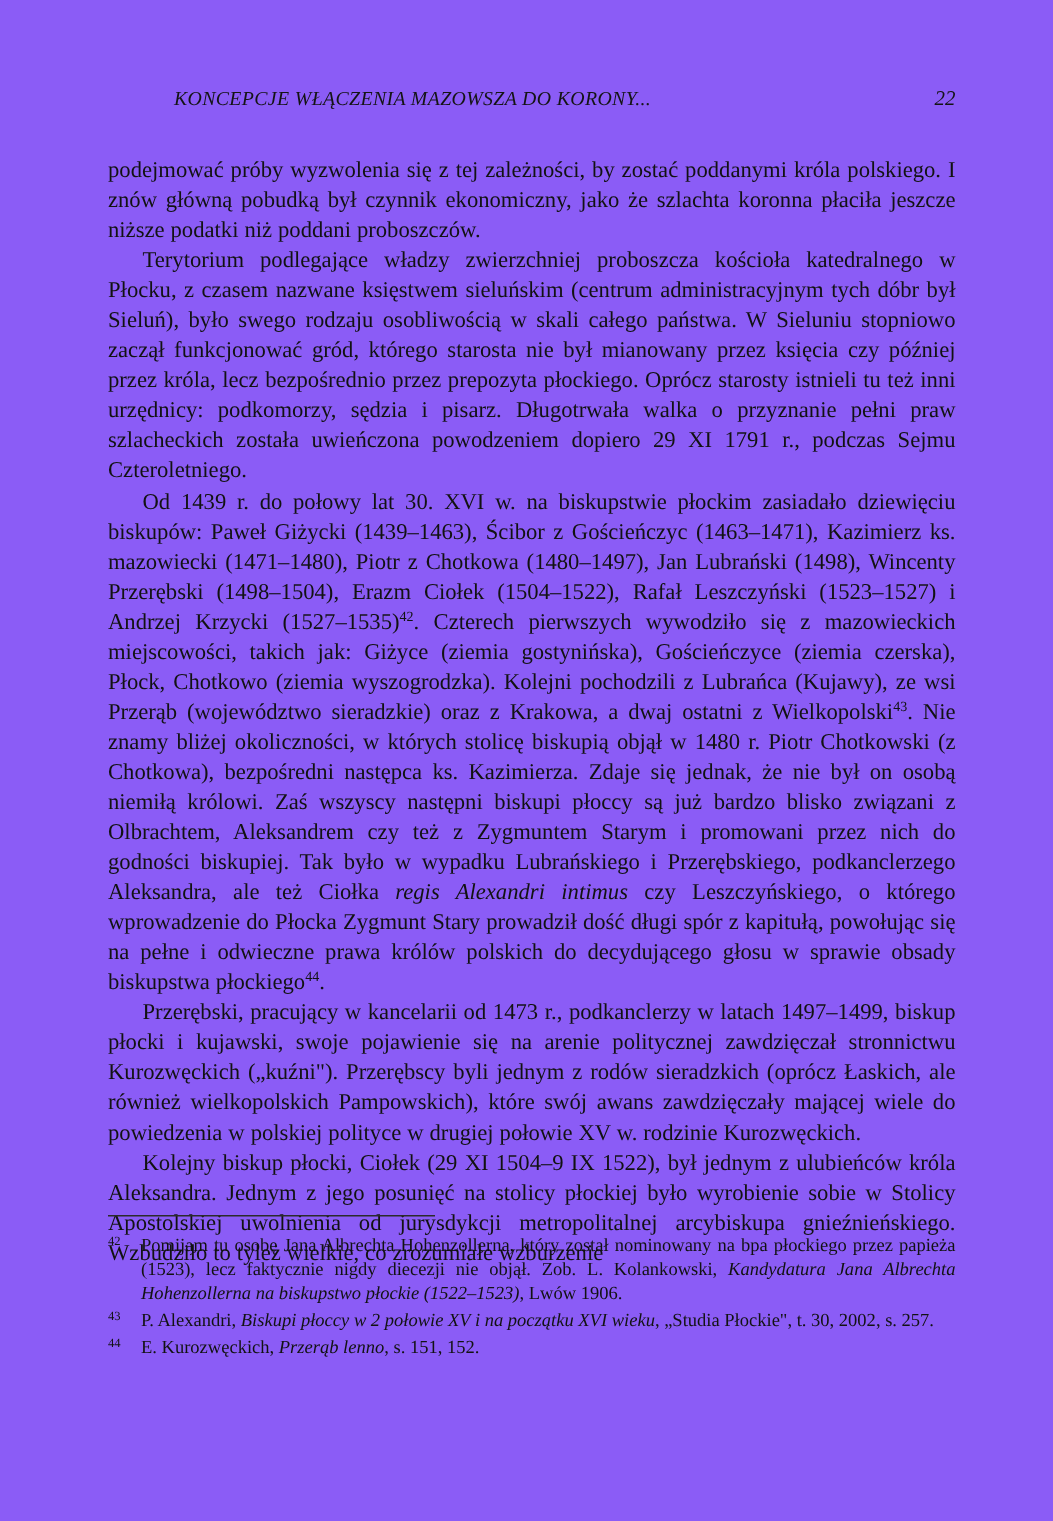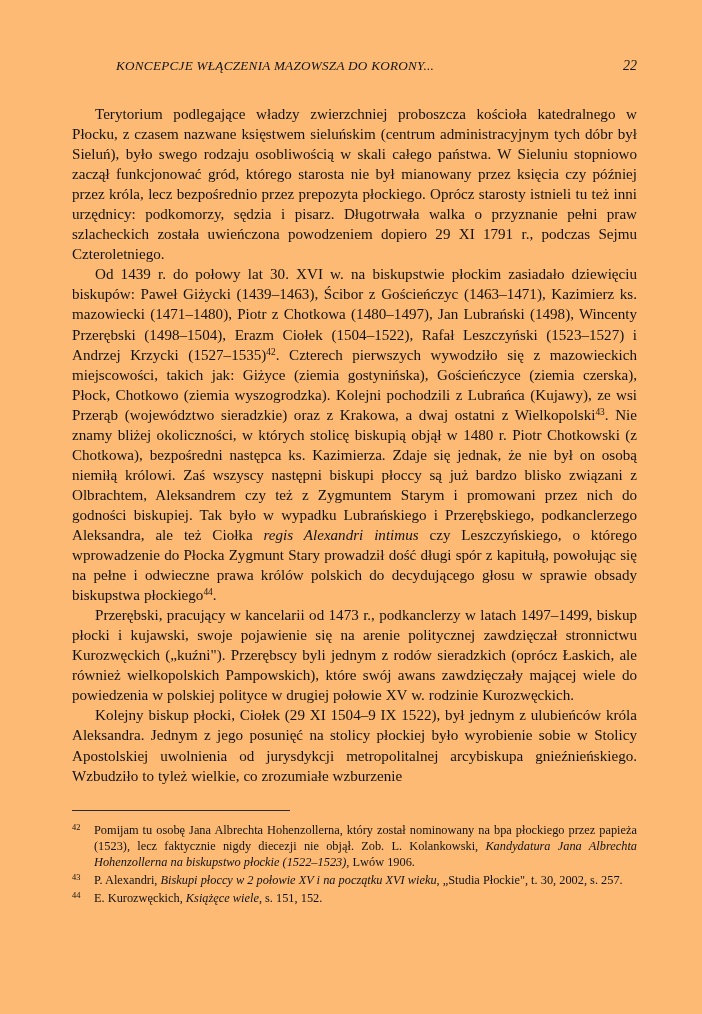--- a/index.html
+++ b/index.html
@@ -14,21 +14,21 @@
     overflow: hidden;
     font-family: "Liberation Serif", "DejaVu Serif", serif;
     color: #111111;
     -webkit-font-smoothing: antialiased;
   }
 
   .page {
     position: relative;
     width: 702px;
     height: 1014px;
-    background: #fdba74;
+    background: #8b5cf6;
   }
 
   
   .running-head {
     position: absolute;
     left: 72px;
     top: 58px;
     width: 565px;
     display: flex;
     align-items: baseline;
@@ -131,20 +131,23 @@
 
   <div class="scan-tint"></div>
 
   <header class="running-head">
     <span class="running-head-title">KONCEPCJE WŁĄCZENIA MAZOWSZA DO KORONY...</span>
     <span class="running-head-folio">22</span>
   </header>
 
   <main class="textblock">
 
+    <p class="para">
+      <span>podejmować próby wyzwolenia się z tej zależności, by zostać poddanymi króla polskiego. I znów główną pobudką był czynnik ekonomiczny, jako że szlachta koronna płaciła jeszcze niższe podatki niż poddani proboszczów.</span>
+    </p>
 
     <p class="para indent">
       <span>Terytorium podlegające władzy zwierzchniej proboszcza kościoła katedralnego w Płocku, z czasem nazwane księstwem sieluńskim (centrum administracyjnym tych dóbr był Sieluń), było swego rodzaju osobliwością w skali całego państwa. W Sieluniu stopniowo zaczął funkcjonować gród, którego starosta nie był mianowany przez księcia czy później przez króla, lecz bezpośrednio przez prepozyta płockiego. Oprócz starosty istnieli tu też inni urzędnicy: podkomorzy, sędzia i pisarz. Długotrwała walka o przyznanie pełni praw szlacheckich została uwieńczona powodzeniem dopiero 29 XI 1791 r., podczas Sejmu Czteroletniego.</span>
     </p>
 
     <p class="para indent">
       <span>Od 1439 r. do połowy lat 30. XVI w. na biskupstwie płockim zasiadało dziewięciu biskupów: Paweł Giżycki (1439–1463), Ścibor z Gościeńczyc (1463–1471), Kazimierz ks. mazowiecki (1471–1480), Piotr z Chotkowa (1480–1497), Jan Lubrański (1498), Wincenty Przerębski (1498–1504), Erazm Ciołek (1504–1522), Rafał Leszczyński (1523–1527) i Andrzej Krzycki (1527–1535)</span><sup class="fn">42</sup><span>. Czterech pierwszych wywodziło się z mazowieckich miejscowości, takich jak: Giżyce (ziemia gostynińska), Gościeńczyce (ziemia czerska), Płock, Chotkowo (ziemia wyszogrodzka). Kolejni pochodzili z Lubrańca (Kujawy), ze wsi Przerąb (województwo sieradzkie) oraz z Krakowa, a dwaj ostatni z Wielkopolski</span><sup class="fn">43</sup><span>. Nie znamy bliżej okoliczności, w których stolicę biskupią objął w 1480 r. Piotr Chotkowski (z Chotkowa), bezpośredni następca ks. Kazimierza. Zdaje się jednak, że nie był on osobą niemiłą królowi. Zaś wszyscy następni biskupi płoccy są już bardzo blisko związani z Olbrachtem, Aleksandrem czy też z Zygmuntem Starym i promowani przez nich do godności biskupiej. Tak było w wypadku Lubrańskiego i Przerębskiego, podkanclerzego Aleksandra, ale też Ciołka </span><i>regis Alexandri intimus</i><span> czy Leszczyńskiego, o którego wprowadzenie do Płocka Zygmunt Stary prowadził dość długi spór z kapitułą, powołując się na pełne i odwieczne prawa królów polskich do decydującego głosu w sprawie obsady biskupstwa płockiego</span><sup class="fn">44</sup><span>.</span>
     </p>
 
     <p class="para indent">
@@ -163,18 +166,18 @@
 
     <p class="footnote">
       <span class="footnote-marker">42</span><span>Pomijam tu osobę Jana Albrechta Hohenzollerna, który został nominowany na bpa płockiego przez papieża (1523), lecz faktycznie nigdy diecezji nie objął. Zob. L. Kolankowski, </span><i>Kandydatura Jana Albrechta Hohenzollerna na biskupstwo płockie (1522–1523)</i><span>, Lwów 1906.</span>
     </p>
 
     <p class="footnote">
       <span class="footnote-marker">43</span><span>P. Alexandri, </span><i>Biskupi płoccy w 2 połowie XV i na początku XVI wieku</i><span>, „Studia Płockie", t. 30, 2002, s. 257.</span>
     </p>
 
     <p class="footnote">
-      <span class="footnote-marker">44</span><span>E. Kurozwęckich, </span><i>Książęce wiele</i><span>, s. 151, 152.</span>
+      <span class="footnote-marker">44</span><span>E. Kurozwęckich, </span><i>Przerąb lenno</i><span>, s. 151, 152.</span>
     </p>
 
   </section>
 
 </div>
 
 </body></html>

